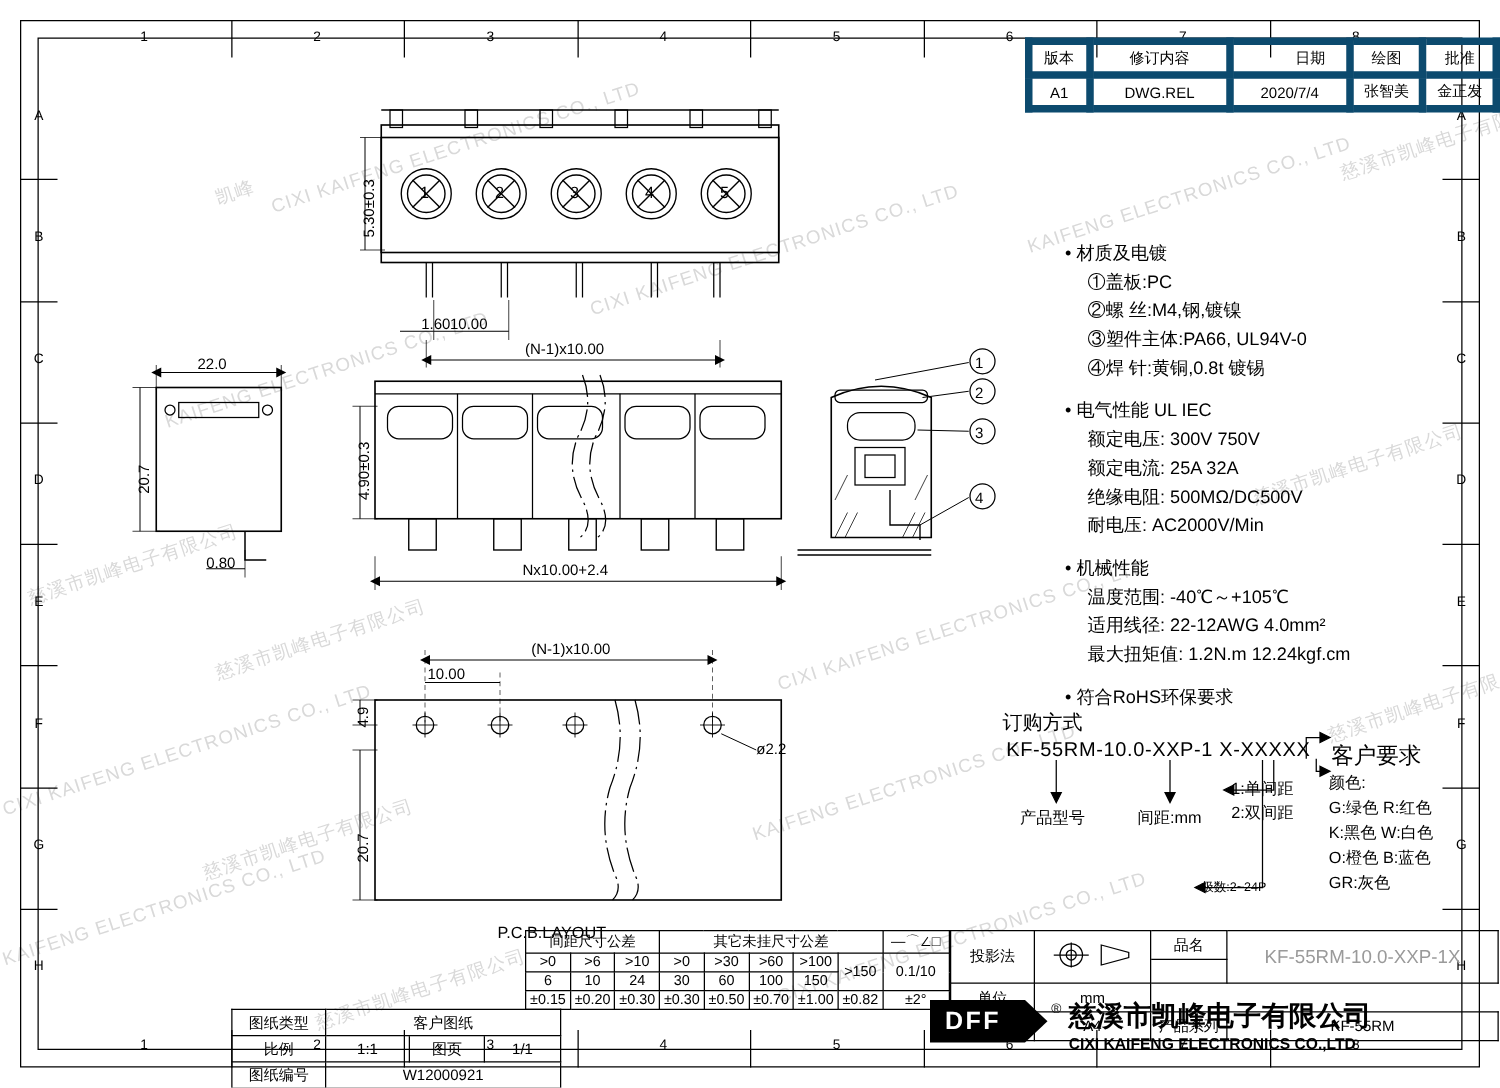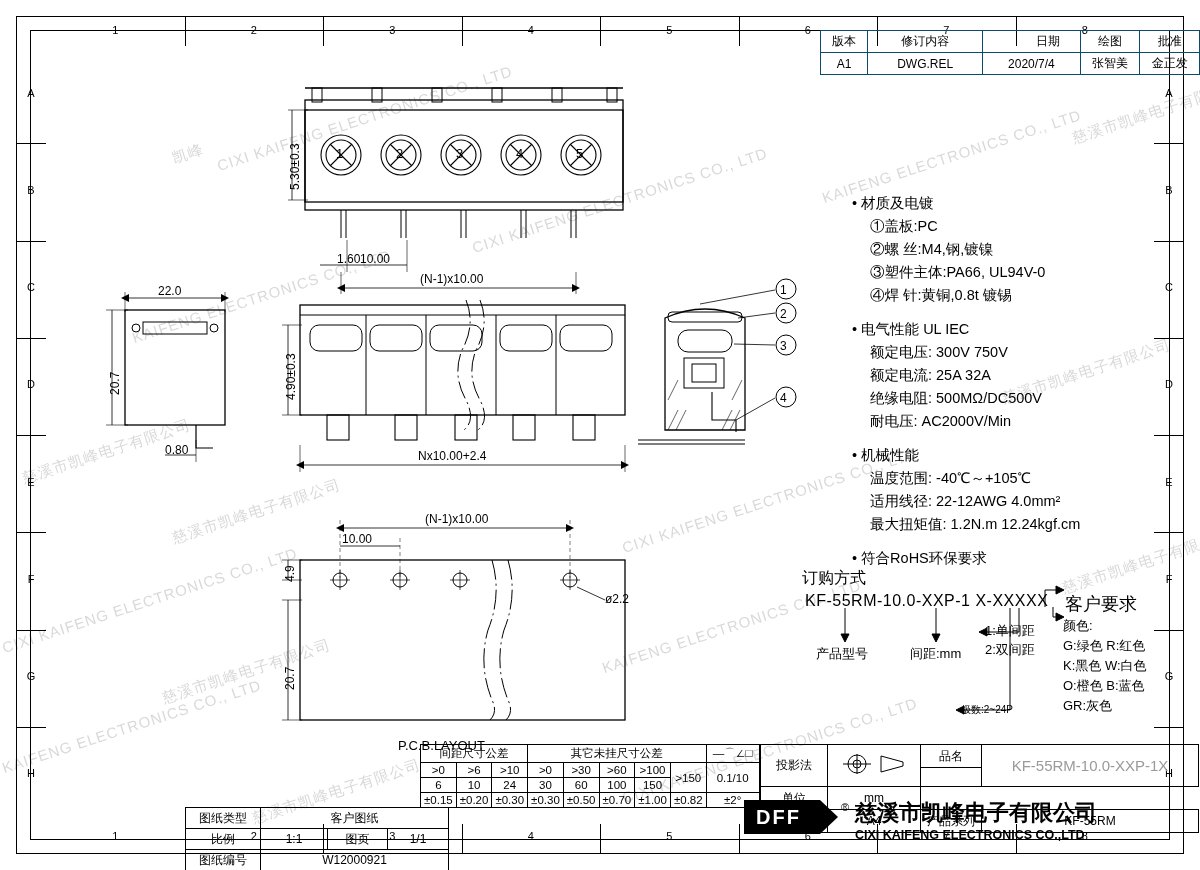--- a/index.html
+++ b/index.html
@@ -5,21 +5,21 @@
   html,body{margin:0;padding:0;}
   body{width:1200px;height:870px;background:#ffffff;font-family:"Liberation Sans",sans-serif;color:#000;overflow:hidden;position:relative;}
   .frame{position:absolute;left:16px;top:16px;width:1168px;height:838px;border:1.6px solid #000;box-sizing:border-box;}
   .frame-inner{position:absolute;left:30px;top:30px;width:1140px;height:810px;border:1px solid #000;box-sizing:border-box;}
   .ruler-num{position:absolute;font-size:11px;color:#000;text-align:center;width:14px;}
   .tick{position:absolute;background:#000;}
   
   .wm{position:absolute;color:#d9d9d9;font-size:15px;white-space:nowrap;transform:rotate(-18deg);transform-origin:left top;pointer-events:none;letter-spacing:1px;}
   
   table.rev{position:absolute;border-collapse:collapse;font-size:12px;}
-  table.rev td,table.rev th{border:1px solid #0c4a6e;text-align:center;padding:2px 4px;font-weight:normal;}
+  table.rev td,table.rev th{border:6px solid #0c4a6e;text-align:center;padding:2px 4px;font-weight:normal;}
   
   .spec{position:absolute;font-size:14.5px;line-height:23px;white-space:nowrap;}
   .lbl{position:absolute;font-size:12px;white-space:nowrap;}
   .vlbl{position:absolute;font-size:12px;white-space:nowrap;transform:rotate(-90deg);transform-origin:left top;}
   
   table.tb{position:absolute;border-collapse:collapse;font-size:11.5px;}
   table.tb td{border:1px solid #000;text-align:center;padding:1px 3px;font-weight:normal;white-space:nowrap;}
   .company{position:absolute;font-size:22px;font-weight:bold;white-space:nowrap;}
   .companyen{position:absolute;font-size:12.5px;font-weight:bold;white-space:nowrap;}
   .order-title{position:absolute;font-size:16px;}

